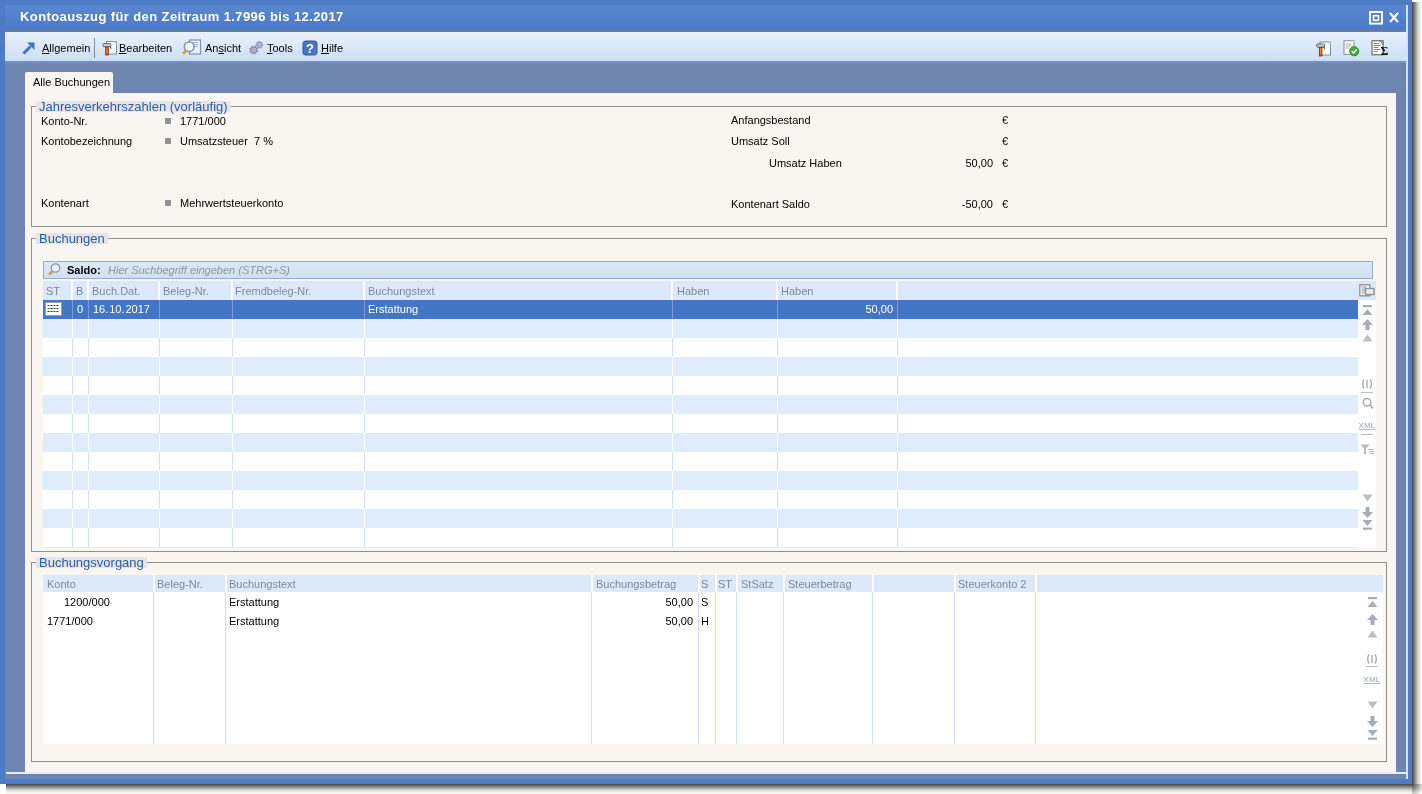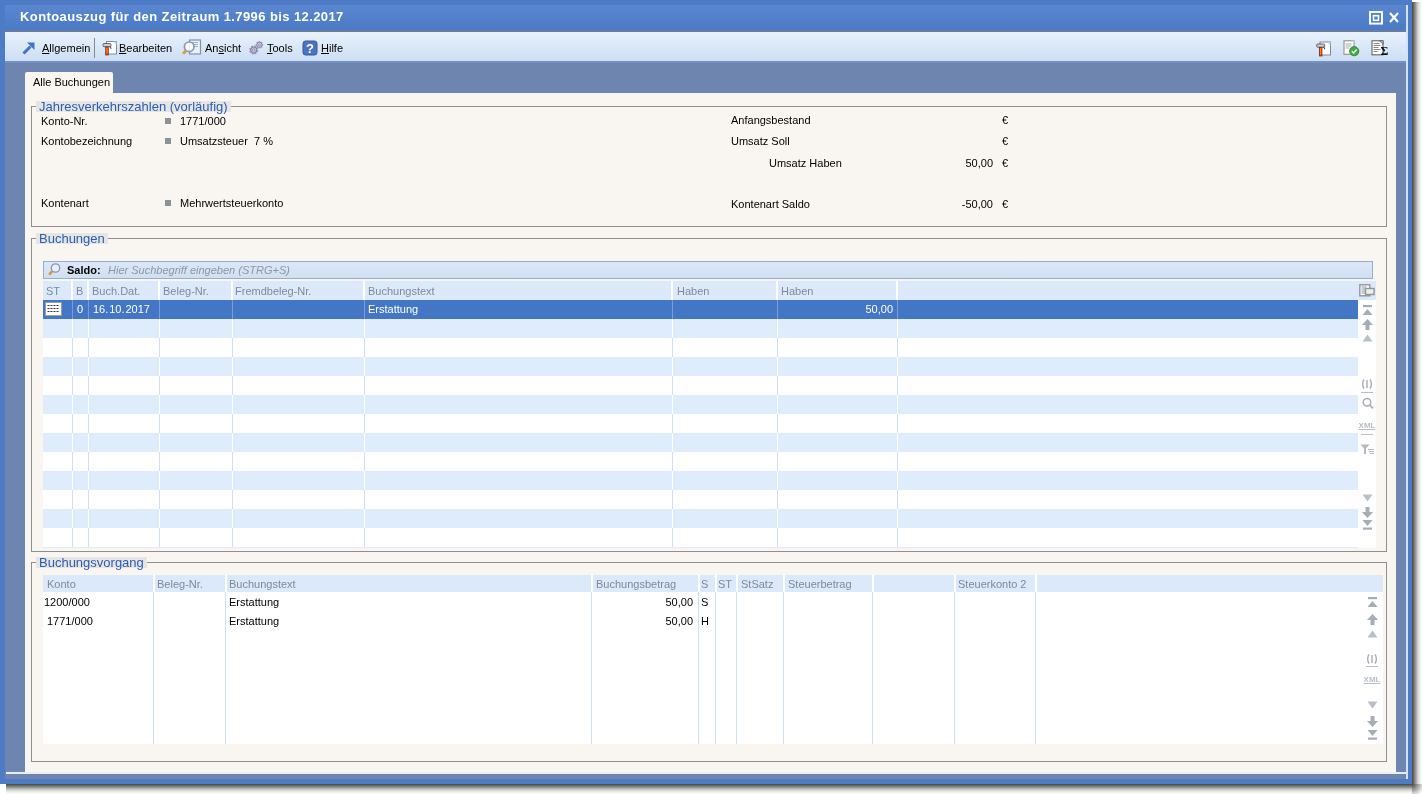--- a/index.html
+++ b/index.html
@@ -227,21 +227,21 @@
 <div class="t hd" style="left:157px;top:579px">Beleg-Nr.</div>
 <div class="t hd" style="left:229px;top:579px">Buchungstext</div>
 <div class="t hd" style="left:596px;top:579px">Buchungsbetrag</div>
 <div class="t hd" style="left:701px;top:579px">S</div>
 <div class="t hd" style="left:718px;top:579px">ST</div>
 <div class="t hd" style="left:741px;top:579px">StSatz</div>
 <div class="t hd" style="left:788px;top:579px">Steuerbetrag</div>
 <div class="t hd" style="left:879px;top:608px">Steuerkonto 1</div>
 <div class="t hd" style="left:958px;top:579px">Steuerkonto 2</div>
 <div class="abs" style="left:43px;top:592px;width:1340px;height:152px;background-color:#fff;background-image:linear-gradient(#cde0f6,#cde0f6),linear-gradient(#cde0f6,#cde0f6),linear-gradient(#cde0f6,#cde0f6),linear-gradient(#cde0f6,#cde0f6),linear-gradient(#cde0f6,#cde0f6),linear-gradient(#cde0f6,#cde0f6),linear-gradient(#cde0f6,#cde0f6),linear-gradient(#cde0f6,#cde0f6),linear-gradient(#cde0f6,#cde0f6),linear-gradient(#cde0f6,#cde0f6);background-position:110px 0,182px 0,548px 0,655px 0,672px 0,693px 0,740px 0,829px 0,911px 0,992px 0;background-size:1px 152px;background-repeat:no-repeat"></div>
-<div class="t" style="left:44px;top:597px">1200/000</div>
+<div class="t" style="left:64px;top:597px">1200/000</div>
 <div class="t" style="left:229px;top:597px">Erstattung</div>
 <div class="t" style="right:729px;top:597px">50,00</div>
 <div class="t" style="left:701px;top:597px">S</div>
 <div class="t" style="left:47px;top:616px">1771/000</div>
 <div class="t" style="left:229px;top:616px">Erstattung</div>
 <div class="t" style="right:729px;top:616px">50,00</div>
 <div class="t" style="left:701px;top:616px">H</div>
 
 <svg class="abs" style="left:1366px;top:597px" width="13" height="12" viewBox="0 0 13 12">
     <rect x="2" y="0" width="9" height="2.2" fill="#a7adb6"></rect>

